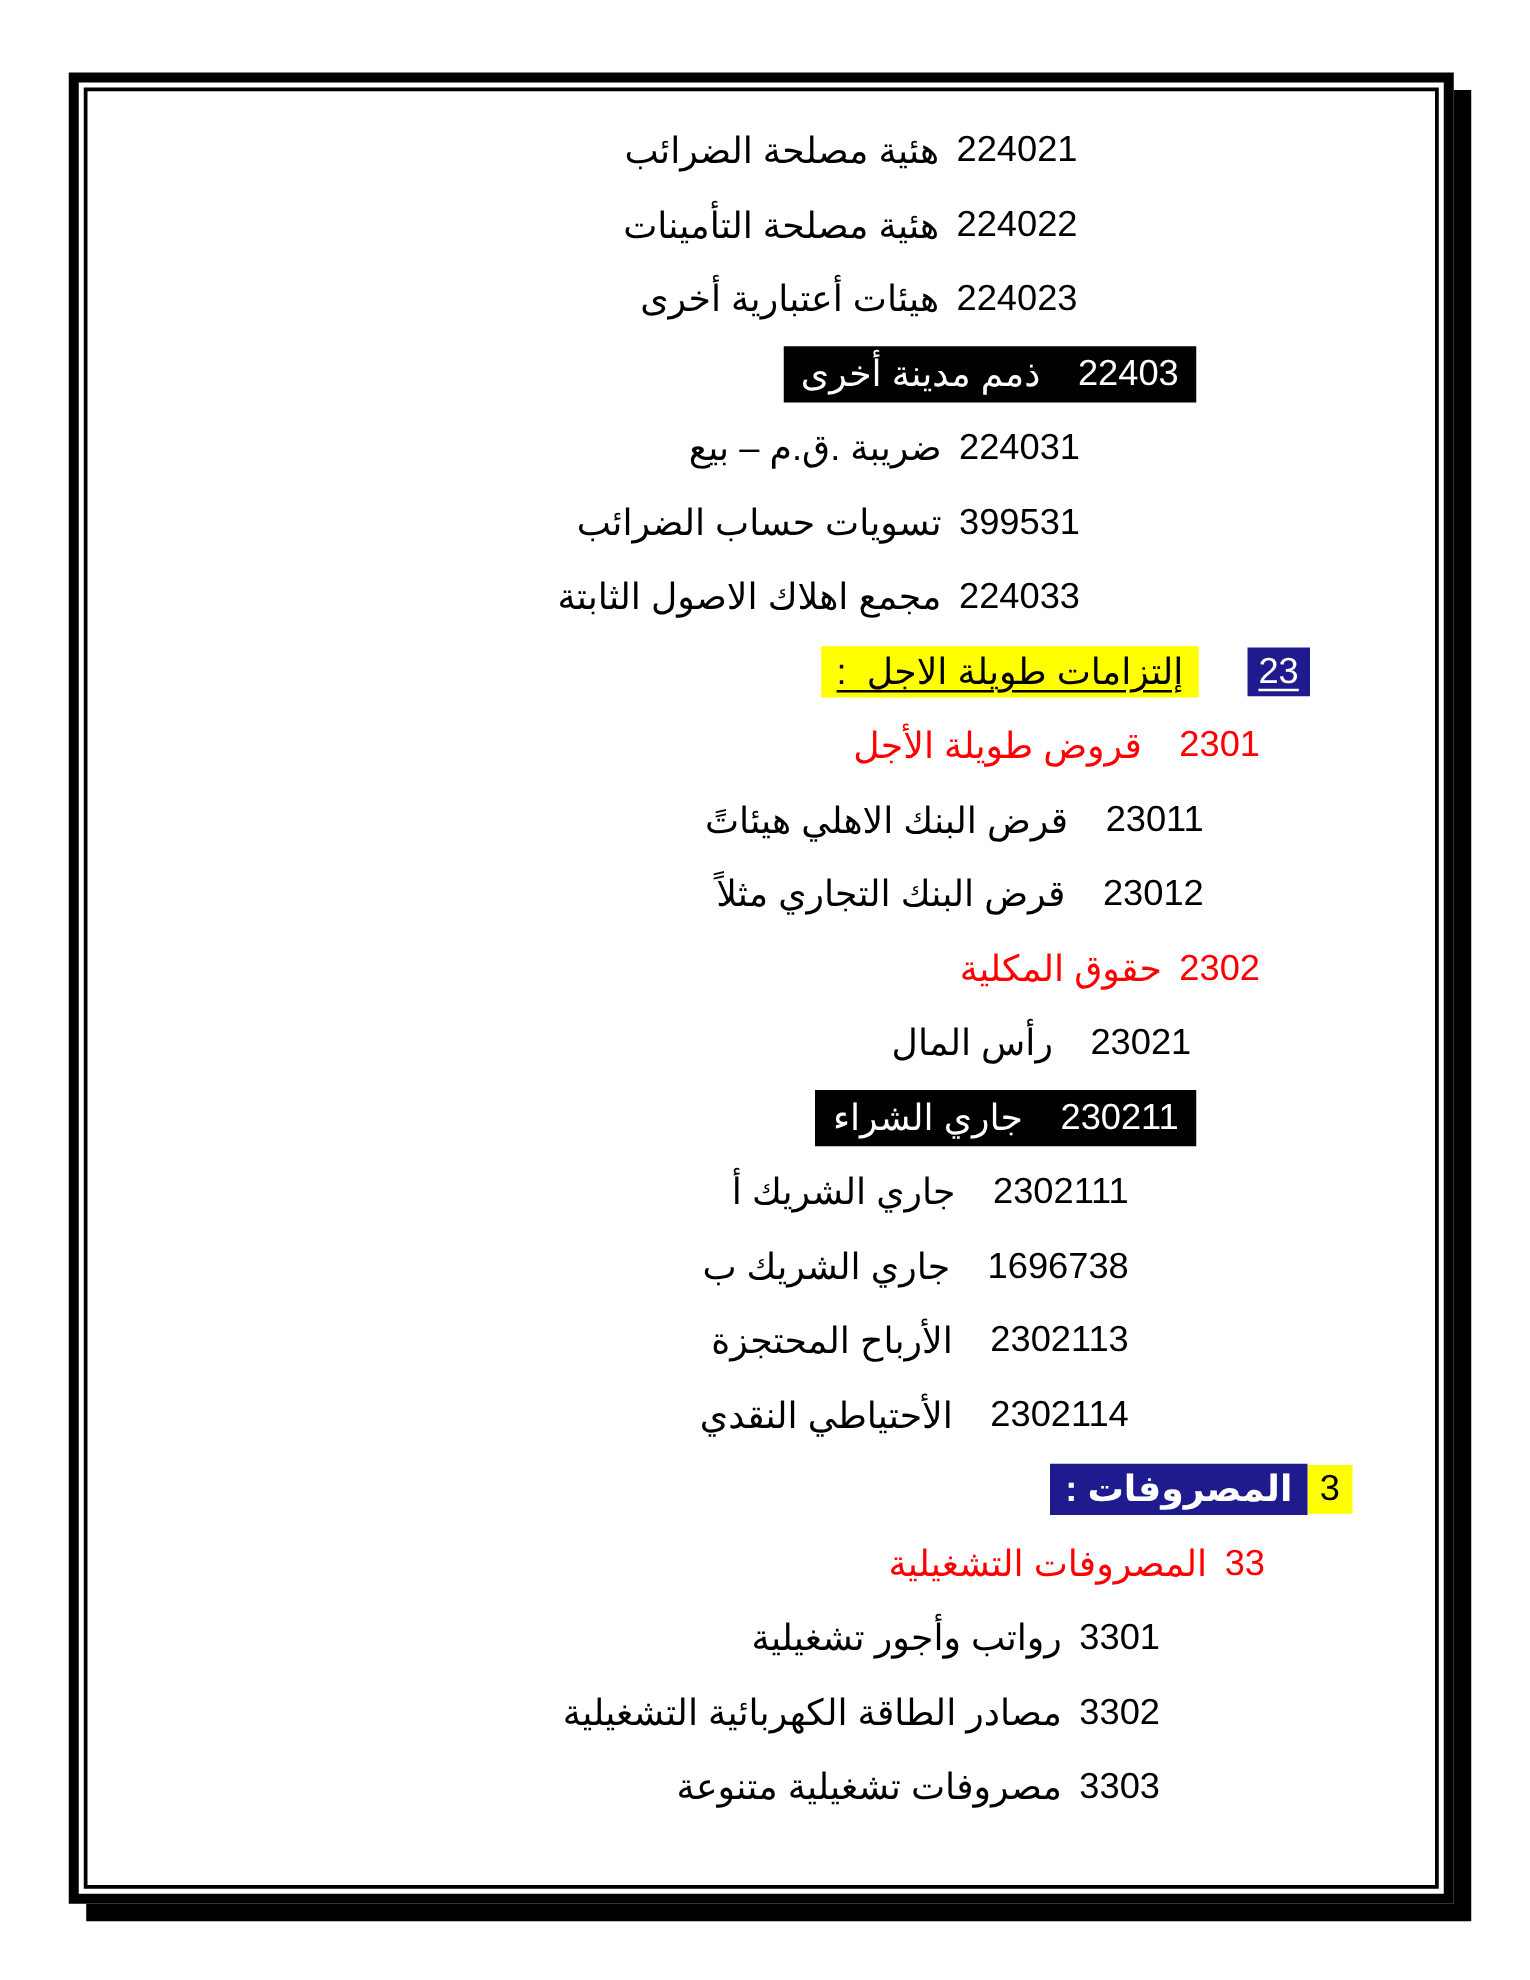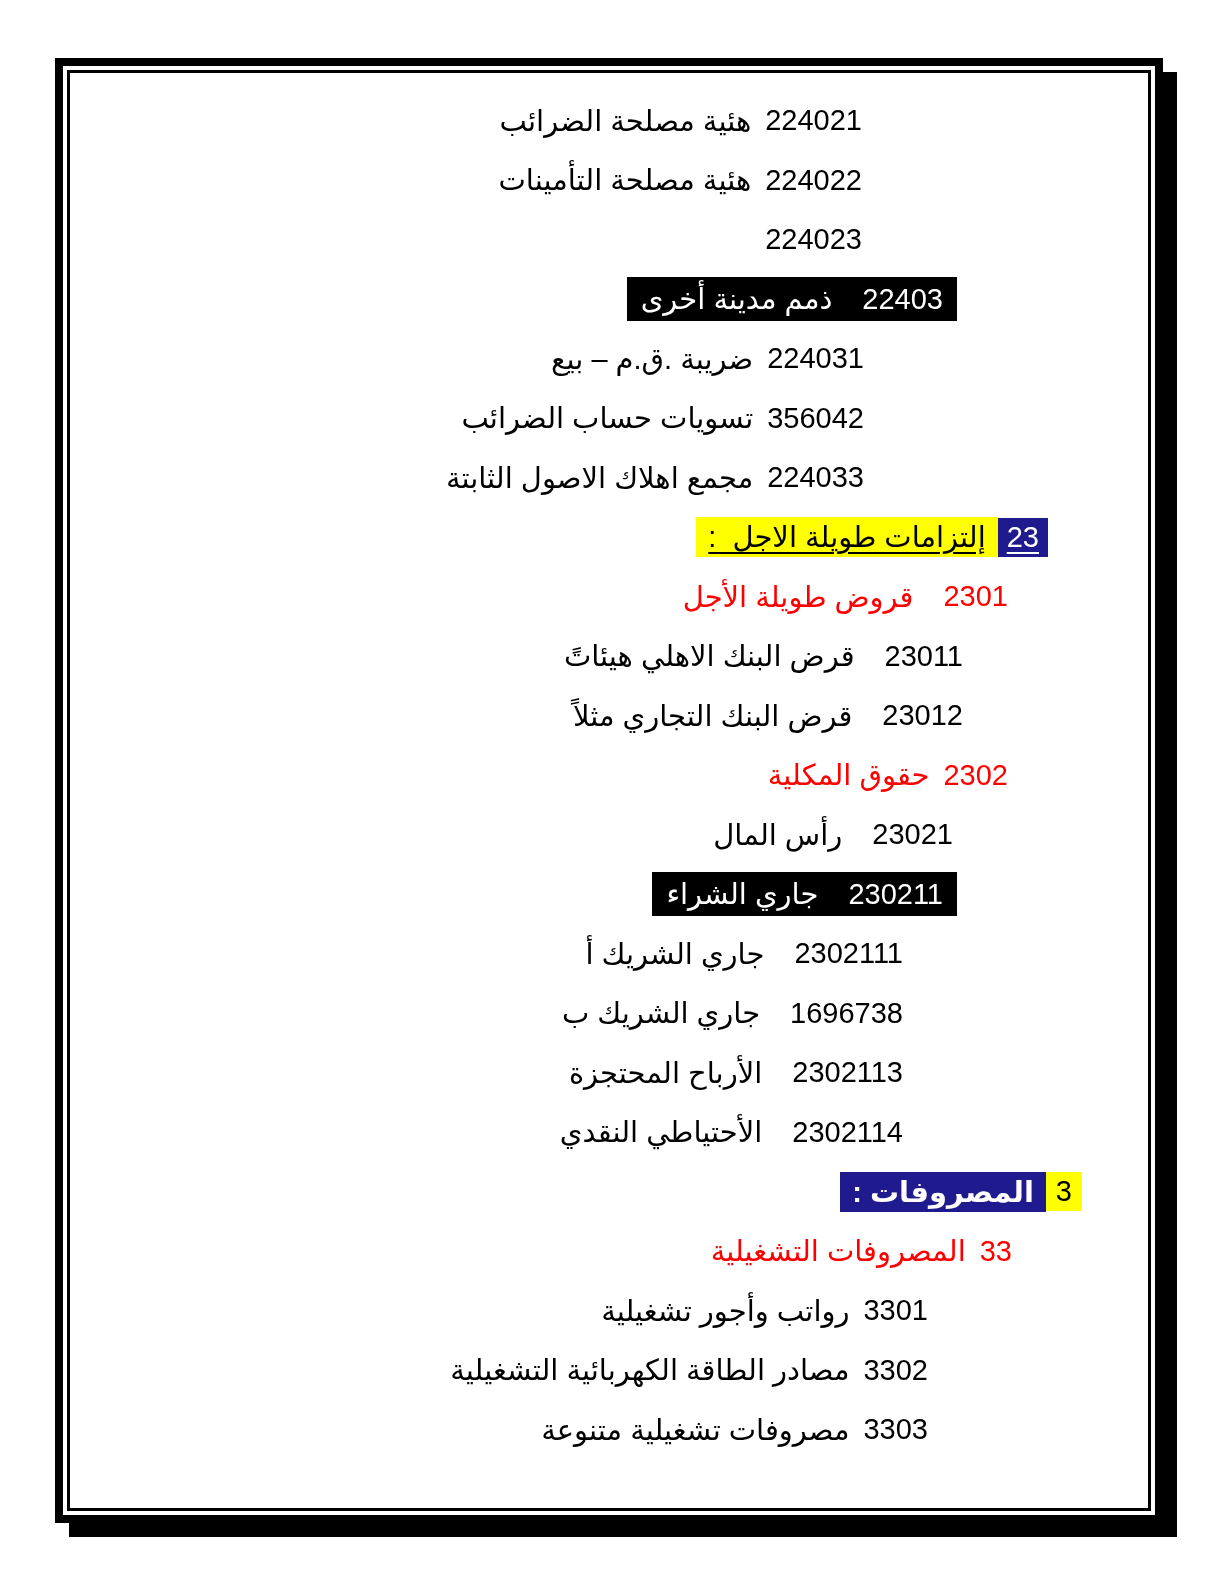--- a/index.html
+++ b/index.html
@@ -27,21 +27,21 @@
     white-space:pre;
   }
   .box{display:inline-flex;align-items:center;}
   .code{margin-inline-end:14px;white-space:pre;}
   .tab .code{margin-inline-end:30px;}
   .label{white-space:pre;}
   .red{color:var(--c-red,#ff0000);}
   .inverse .box{background:var(--c-black,#000);color:#fff;padding:5px 14px;}
   .hdr23 .code{
     background:var(--c-navy,#1f1a8e);color:#fff;padding:3px 9px;
-    margin-inline-end:0;text-decoration:underline;text-underline-offset:5px;
+    margin-inline-end:0;text-decoration:underline;text-underline-offset:5px;margin-left:39px;
   }
   .hdr23 .label{
     background:var(--c-yellow,#ffff00);color:#000;padding:3px 12px;
     text-decoration:underline;text-underline-offset:5px;
   }
   .hdr3 .code{
     background:var(--c-yellow,#ffff00);color:#000;padding:3px 10px;margin-inline-end:0;
   }
   .hdr3 .label{
     background:var(--c-navy,#1f1a8e);color:#fff;padding:3px 12px;font-weight:bold;
@@ -49,24 +49,24 @@
 </style>
 </head>
 <body>
 
 <div class="sheet">
   <div class="frame">
     <div class="inner">
       <div>
           <div class="line plain" style="padding-right: 286px;"><span class="box"><span class="code">224021</span><span class="label">هئية مصلحة الضرائب</span></span></div>
           <div class="line plain" style="padding-right: 286px;"><span class="box"><span class="code">224022</span><span class="label">هئية مصلحة التأمينات</span></span></div>
-          <div class="line plain" style="padding-right: 286px;"><span class="box"><span class="code">224023</span></span></div>
+          <div class="line plain" style="padding-right: 286px;"><span class="box"><span class="code">224023</span><span class="label">هيئات أعتبارية أخرى</span></span></div>
           <div class="line inverse tab" style="padding-right: 191px;"><span class="box"><span class="code">22403</span><span class="label">ذمم مدينة أخرى</span></span></div>
           <div class="line plain" style="padding-right: 284px;"><span class="box"><span class="code">224031</span><span class="label">ضريبة .ق.م – بيع</span></span></div>
-          <div class="line plain" style="padding-right: 284px;"><span class="box"><span class="code">356042</span><span class="label">تسويات حساب الضرائب</span></span></div>
+          <div class="line plain" style="padding-right: 284px;"><span class="box"><span class="code">399531</span><span class="label">تسويات حساب الضرائب</span></span></div>
           <div class="line plain" style="padding-right: 284px;"><span class="box"><span class="code">224033</span><span class="label">مجمع اهلاك الاصول الثابتة</span></span></div>
           <div class="line hdr23" style="padding-right: 100px;"><span class="box"><span class="code">23</span><span class="label">إلتزامات طويلة الاجل  :</span></span></div>
           <div class="line red tab" style="padding-right: 140px;"><span class="box"><span class="code">2301</span><span class="label">قروض طويلة الأجل</span></span></div>
           <div class="line plain tab" style="padding-right: 185px;"><span class="box"><span class="code">23011</span><span class="label">قرض البنك الاهلي هيئاتً</span></span></div>
           <div class="line plain tab" style="padding-right: 185px;"><span class="box"><span class="code">23012</span><span class="label">قرض البنك التجاري مثلاً</span></span></div>
           <div class="line red" style="padding-right: 140px;"><span class="box"><span class="code">2302</span><span class="label">حقوق المكلية</span></span></div>
           <div class="line plain tab" style="padding-right: 195px;"><span class="box"><span class="code">23021</span><span class="label">رأس المال</span></span></div>
           <div class="line inverse tab" style="padding-right: 191px;"><span class="box"><span class="code">230211</span><span class="label">جاري الشراء</span></span></div>
           <div class="line plain tab" style="padding-right: 245px;"><span class="box"><span class="code">2302111</span><span class="label">جاري الشريك أ</span></span></div>
           <div class="line plain tab" style="padding-right: 245px;"><span class="box"><span class="code">1696738</span><span class="label">جاري الشريك ب</span></span></div>

